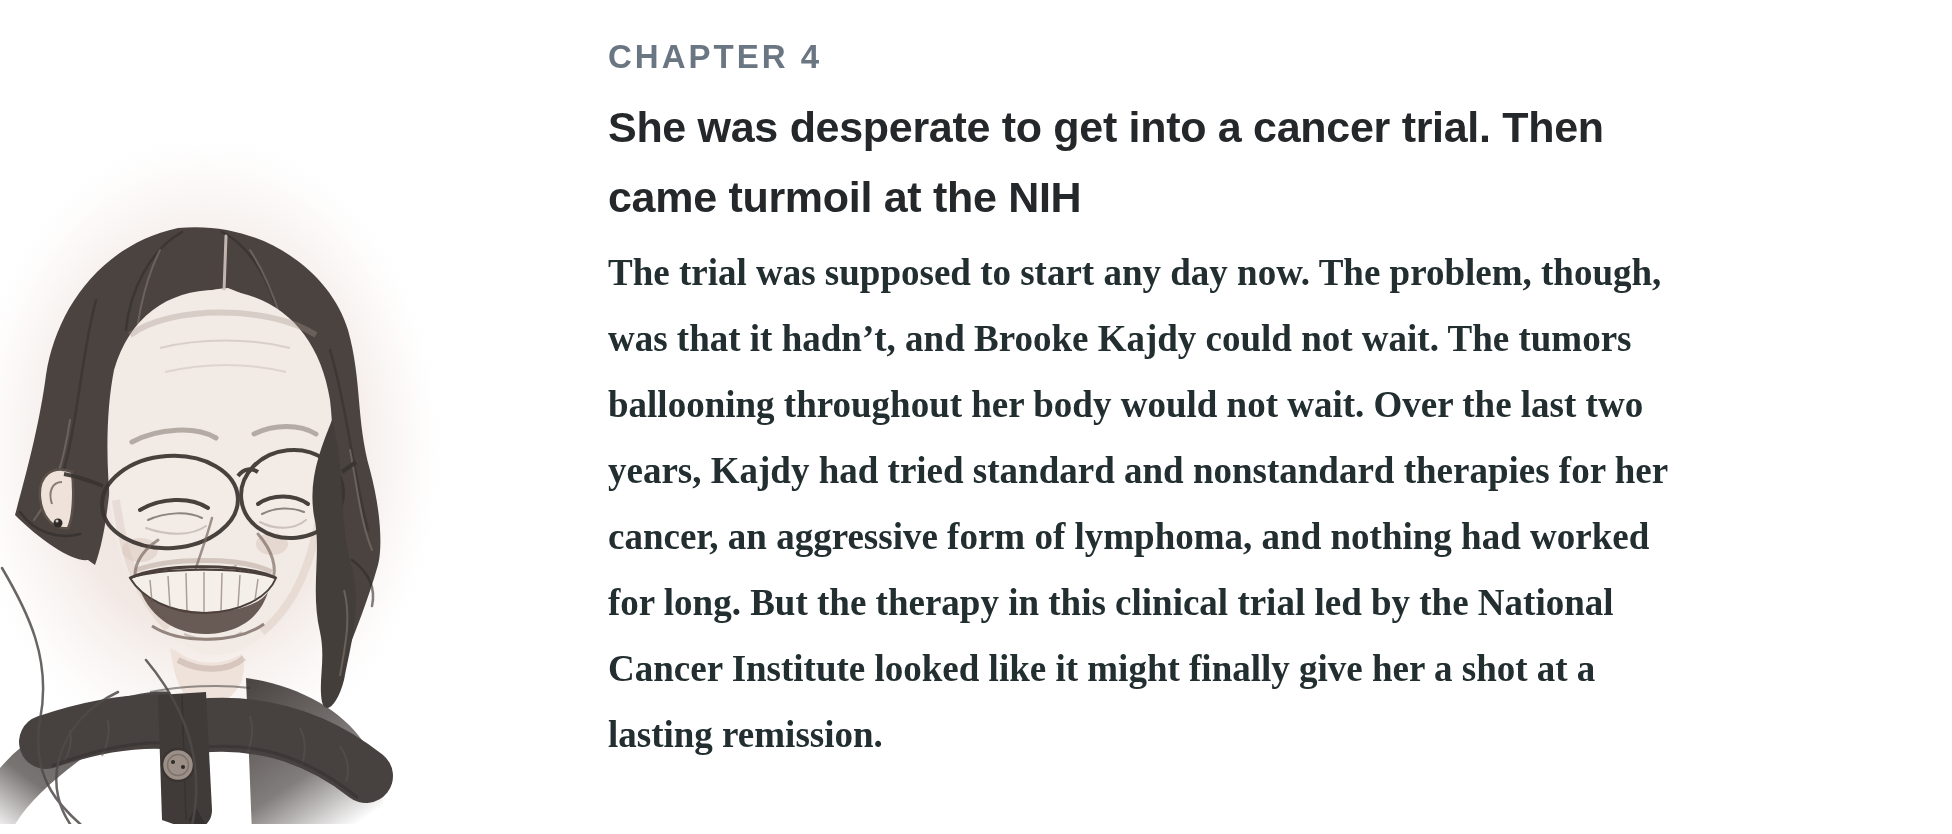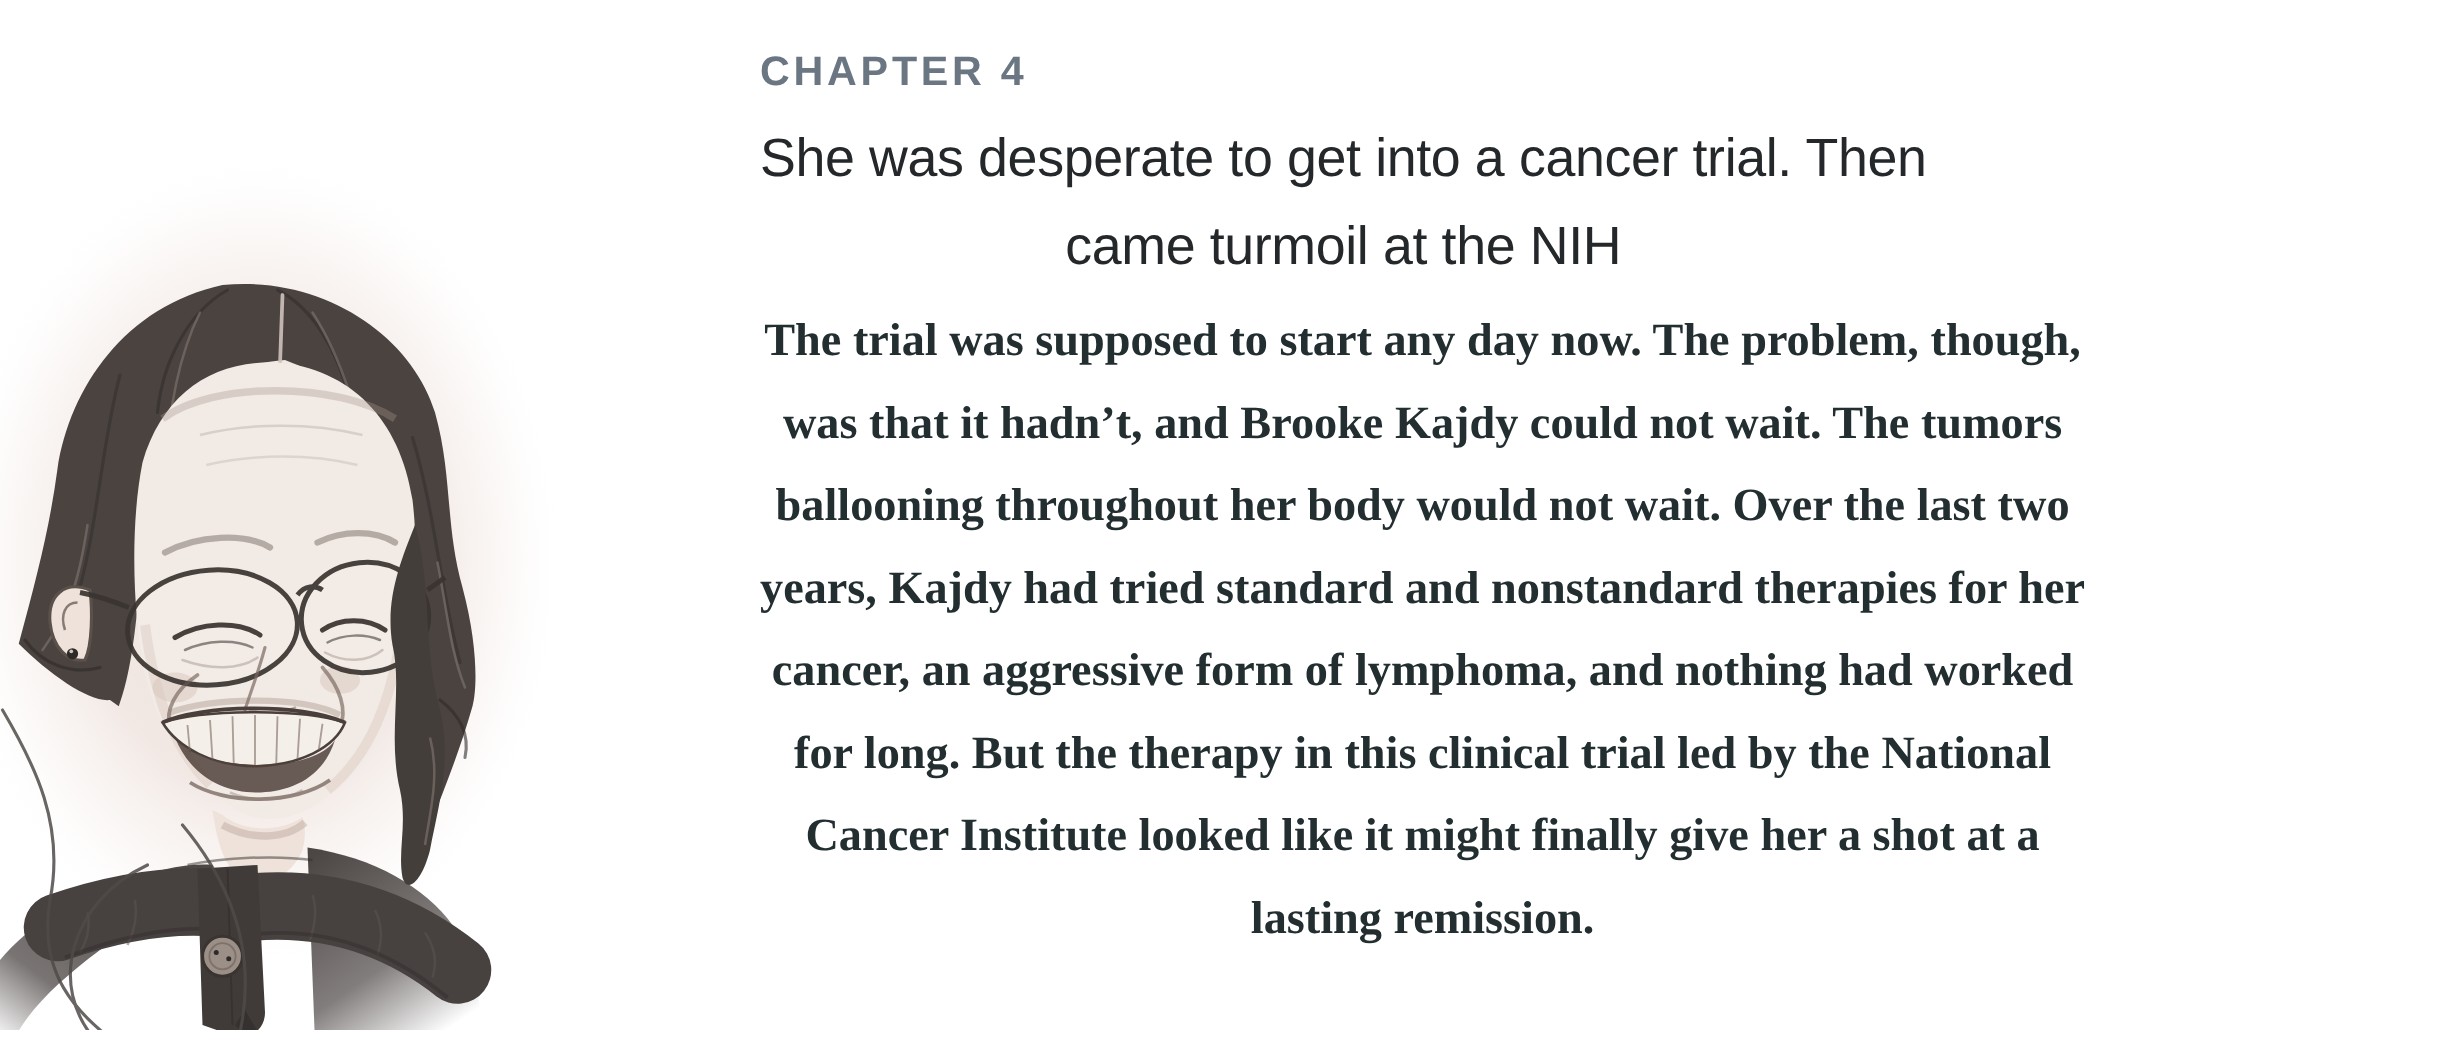--- a/index.html
+++ b/index.html
@@ -2,36 +2,35 @@
 <html><head>
 <meta charset="utf-8">
 <style>
   html,body{margin:0;padding:0;background:#ffffff;}
   .screen{
     position:relative;
     width:1952px;height:824px;
     overflow:hidden;
     background:#ffffff;
     font-family:"Liberation Sans","DejaVu Sans",sans-serif;
-    text-align:center;
   }
   
   .portrait{
     position:absolute;left:0;top:120px;width:460px;height:714px;margin:0;
   }
   .portrait svg{display:block;width:460px;height:714px;}
   
   .eyebrow{
     position:absolute;left:608px;top:40px;
     font-size:33px;line-height:34px;font-weight:700;
     letter-spacing:3px;color:#6b7683;
   }
   .headline{
     position:absolute;left:608px;top:92px;margin:0;
-    font-size:43px;line-height:70px;font-weight:400;
+    font-size:43px;line-height:70px;font-weight:700;
     letter-spacing:-0.3px;color:#25282a;
     white-space:pre-line;
   }
   .bodycopy{
     position:absolute;left:608px;top:240px;margin:0;
     font-family:"Liberation Serif","DejaVu Serif",serif;
     font-size:37px;line-height:66px;font-weight:700;
     color:#222e30;
     white-space:pre-line;
   }

